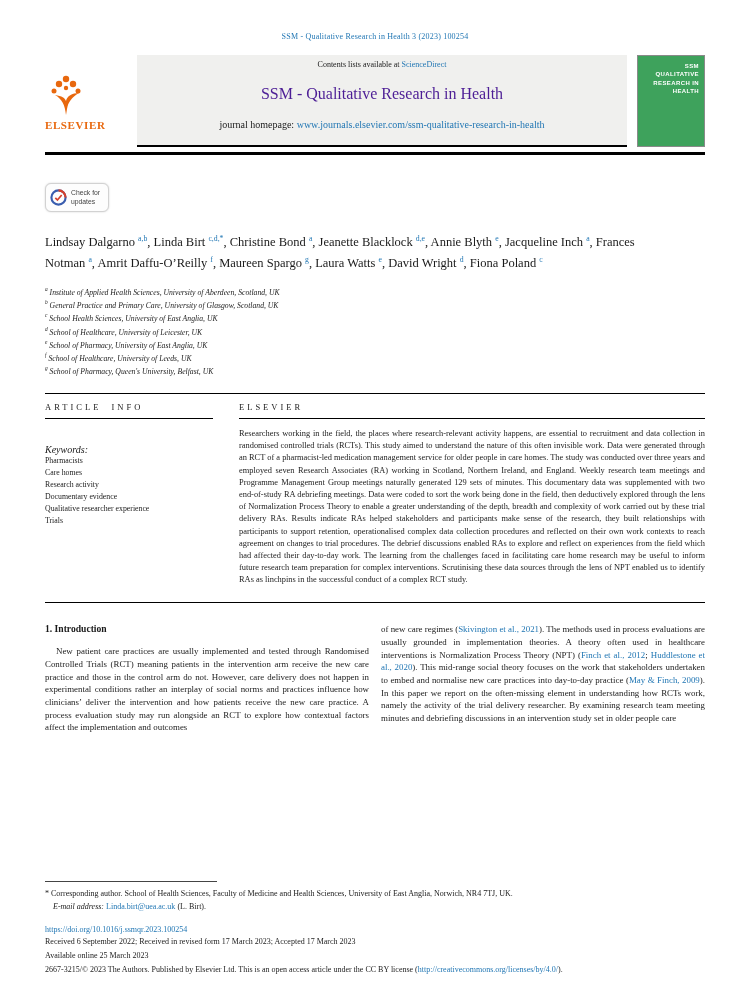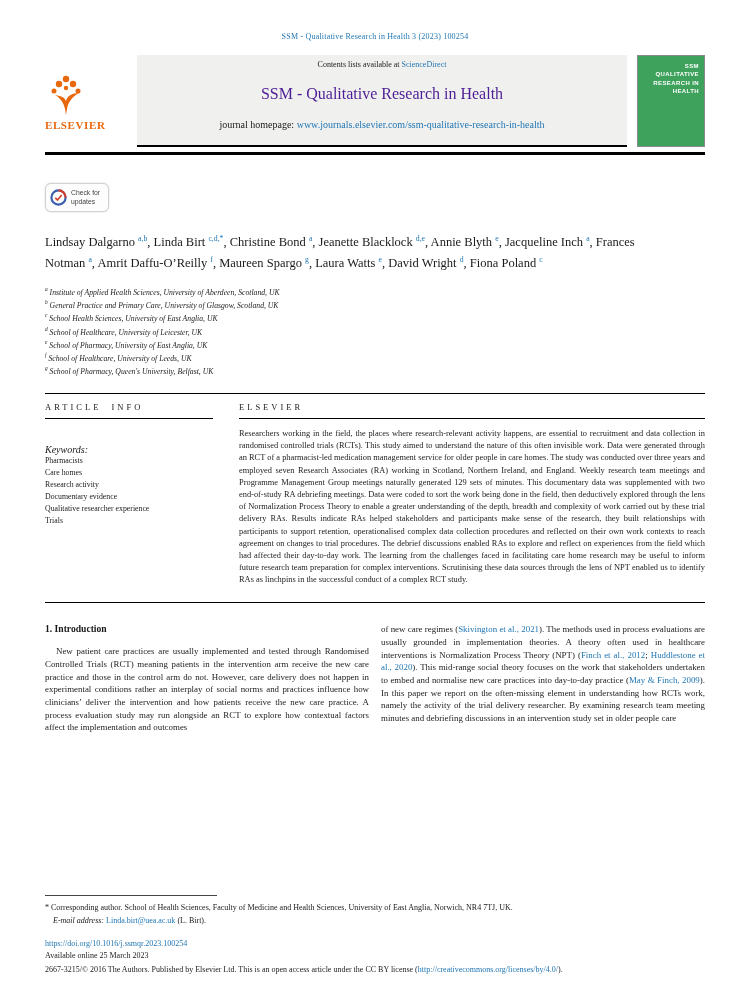--- a/index.html
+++ b/index.html
@@ -279,15 +279,16 @@
     </div>
   </div>
 
 </div>
 
 <div class="bottom">
   <div class="foot-rule"></div>
   <div class="footnote"><span>* Corresponding author. School of Health Sciences, Faculty of Medicine and Health Sciences, University of East Anglia, Norwich, NR4 7TJ, UK.</span></div>
   <div class="footnote email"><span class="it">E-mail address: </span><span class="lnk">Linda.birt@uea.ac.uk</span><span> (L. Birt).</span></div>
   <div class="doi lnk">https://doi.org/10.1016/j.ssmqr.2023.100254</div>
+  <div class="meta">Received 6 September 2022; Received in revised form 17 March 2023; Accepted 17 March 2023</div>
   <div class="meta">Available online 25 March 2023</div>
-  <div class="meta"><span>2667-3215/© 2016 The Authors. Published by Elsevier Ltd. This is an open access article under the CC BY license (</span><span class="lnk">http://creativecommons.org/licenses/by/4.0/</span><span>).</span></div>
+  <div class="meta"><span>2667-3215/© 2023 The Authors. Published by Elsevier Ltd. This is an open access article under the CC BY license (</span><span class="lnk">http://creativecommons.org/licenses/by/4.0/</span><span>).</span></div>
 </div>
 
 </body></html>

